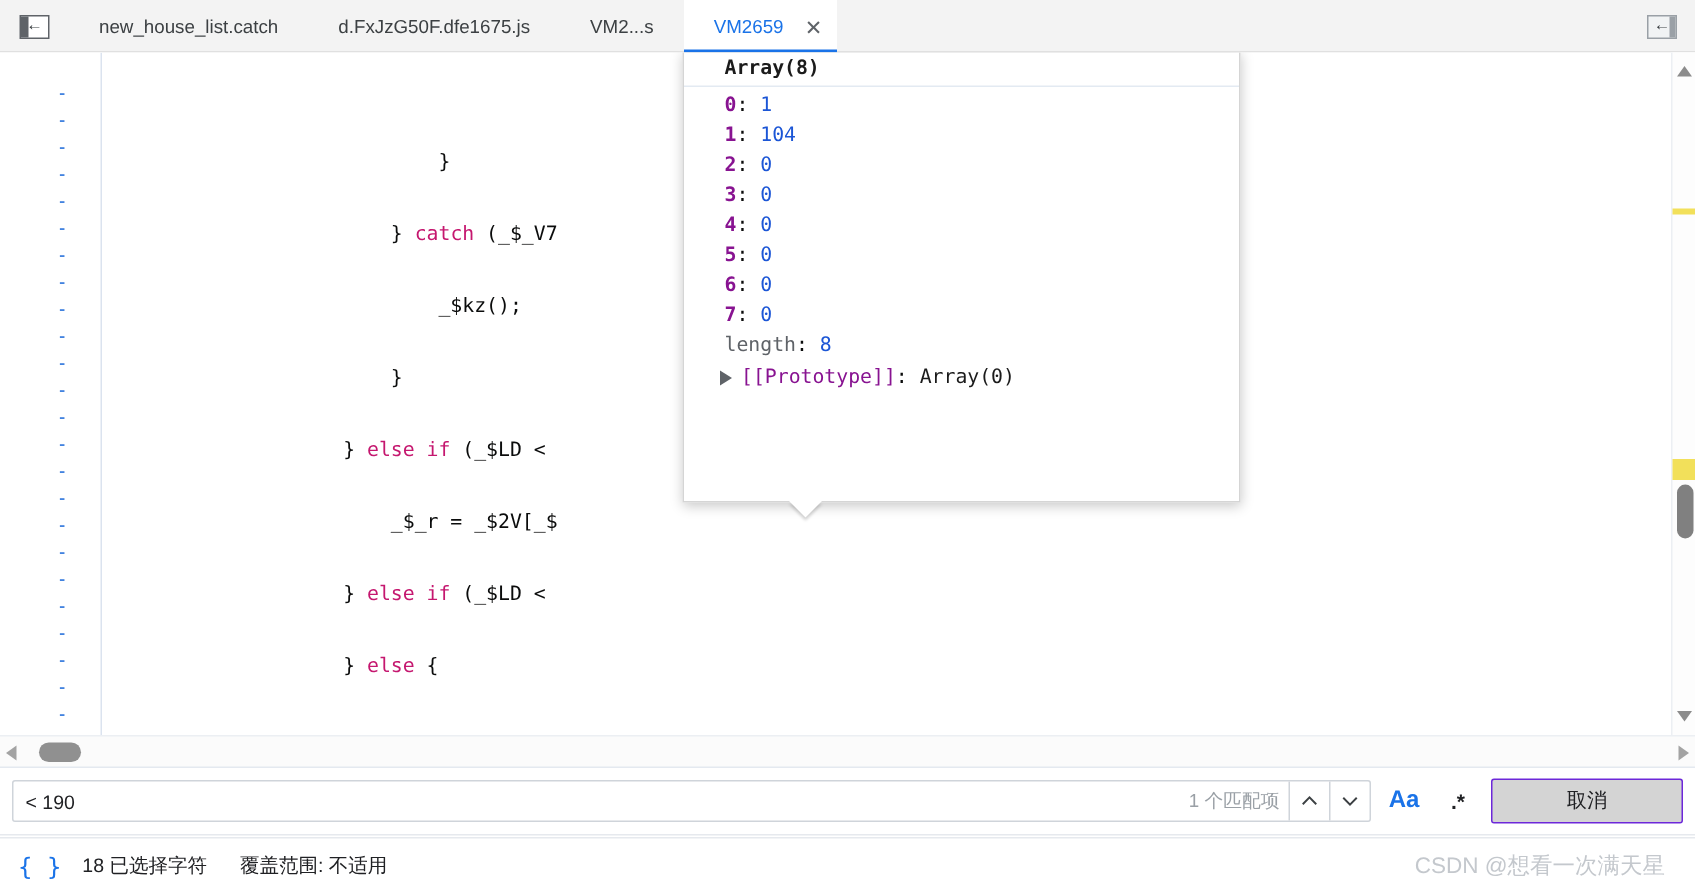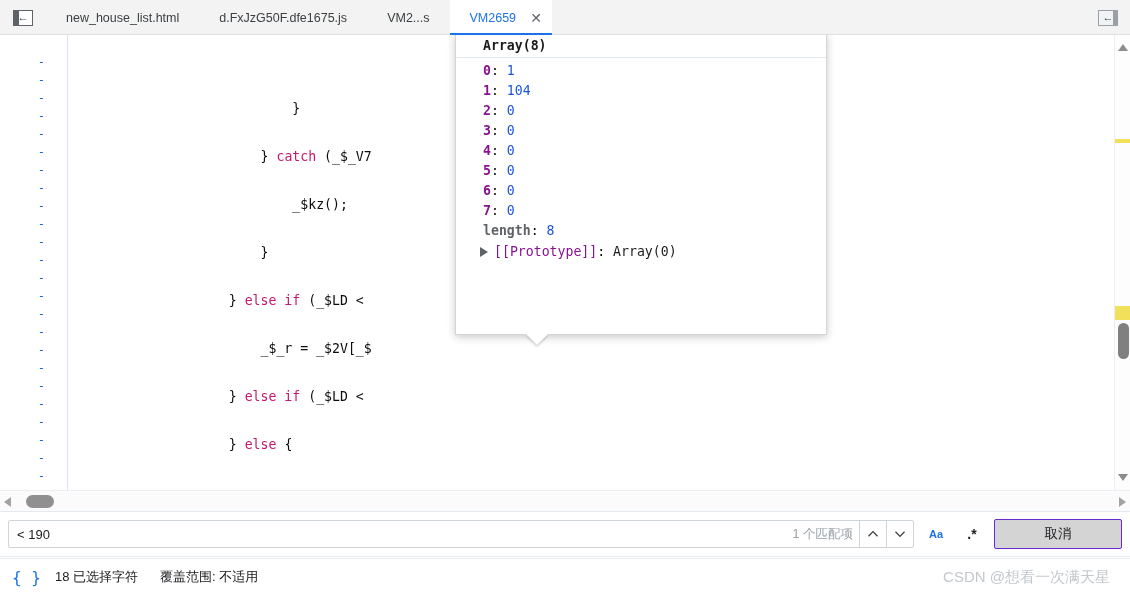--- a/index.html
+++ b/index.html
@@ -193,21 +193,21 @@
     border-bottom: 1px solid #e3eaf2;
     line-height: 17px;
   }
   .popup-rows { padding-top: 3px; }
   .prow {
     height: 20px; line-height: 20px;
     padding-left: 27px;
     color: #1b1b1b;
   }
   .pkey { color: #881391; font-weight: bold; }
-  .pkey-gray { color: #5f6368; font-weight: bold; }
+  .pkey-gray { color: #5f6368; font-weight: normal; }
   .pval { color: #1c56d6; }
   .proto-row {
     height: 21px; line-height: 21px;
     padding-left: 13px;
     color: #1b1b1b;
     display: flex; align-items: center; margin-left: 11px;
   }
   .tri {
     width: 0; height: 0; margin-right: 6px;
     border-top: 5px solid transparent; border-bottom: 5px solid transparent;
@@ -256,21 +256,21 @@
   .nav-btn {
     width: 27px; height: 26px;
     border-left: 1px solid #cfd4da;
     display: flex; align-items: center; justify-content: center;
     color: #3c4043;
   }
   .nav-btn svg { display: block; }
   .toggle-btn {
     width: 28px; height: 28px;
     display: flex; align-items: center; justify-content: center;
-    font-size: 11px; font-weight: bold;
+    font-size: 16px; font-weight: bold;
     color: #1a73e8;
     flex: 0 0 auto;
   }
   .toggle-btn.regex { color: #202124; font-size: 14px; font-weight: bold; }
   .cancel-btn {
     flex: 0 0 auto;
     width: 128px; height: 30px;
     background: #d4d4d4;
     border: 1px solid #6d28d9;
     border-radius: 2px;
@@ -308,21 +308,21 @@
 <body>
 
 <div id="app">
 
   <div class="tabstrip">
     <div class="panel-toggle">
       <span class="glyph">←</span>
     </div>
     <div class="tabs">
       <div class="tab">
-        <span>new_house_list.html</span>
+        <span>new_house_list.catch</span>
       </div>
       <div class="tab">
         <span>d.FxJzG50F.dfe1675.js</span>
       </div>
       <div class="tab">
         <span>VM2...s</span>
       </div>
       <div class="tab active">
         <span>VM2659</span>
         <span class="close">✕</span>

